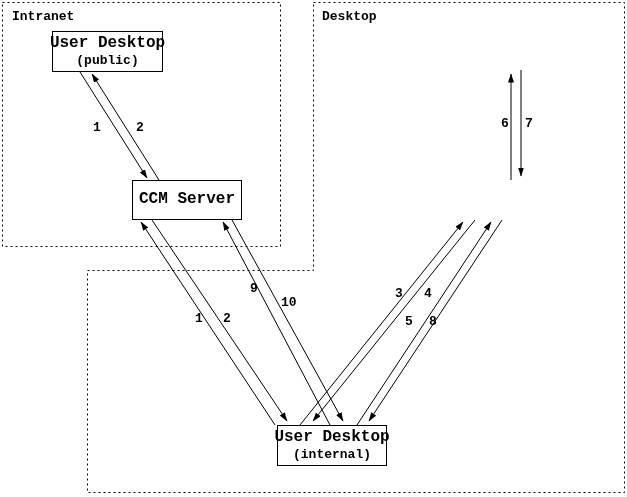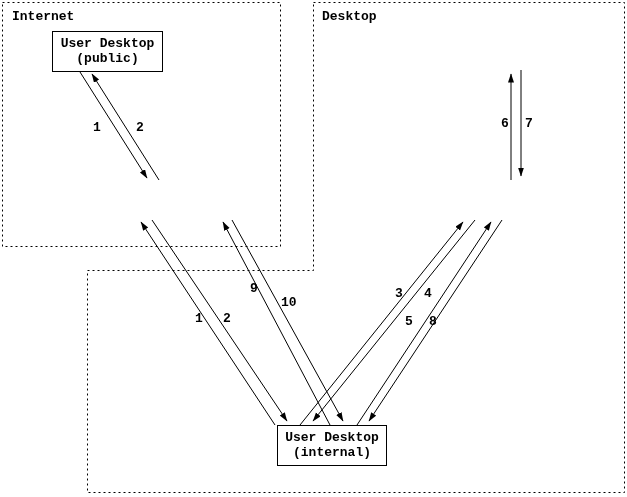--- a/index.html
+++ b/index.html
@@ -29,21 +29,21 @@
     box-sizing: border-box;
     border: 1px solid #000000;
     background: #ffffff;
     display: flex;
     flex-direction: column;
     align-items: center;
     justify-content: center;
     text-align: center;
   }
   .node-title {
-    font-size: 13px;
+    font-size: 16px;
     font-weight: bold;
     white-space: nowrap;
     line-height: 1.1;
   }
   .node-subtitle {
     font-size: 13px;
     font-weight: bold;
     white-space: nowrap;
     line-height: 1.2;
   }
@@ -80,28 +80,31 @@
 
     <line x1="300" y1="425" x2="463" y2="222" stroke="#000000" stroke-width="1" marker-end="url(#ah)"></line>
     <line x1="475" y1="220" x2="313" y2="421" stroke="#000000" stroke-width="1" marker-end="url(#ah)"></line>
     <line x1="357" y1="425" x2="491" y2="222" stroke="#000000" stroke-width="1" marker-end="url(#ah)"></line>
     <line x1="502" y1="220" x2="369" y2="421" stroke="#000000" stroke-width="1" marker-end="url(#ah)"></line>
 
     <line x1="511" y1="180" x2="511" y2="74" stroke="#000000" stroke-width="1" marker-end="url(#ah)"></line>
     <line x1="521" y1="70" x2="521" y2="176" stroke="#000000" stroke-width="1" marker-end="url(#ah)"></line>
   </svg>
 
-  <div class="region-label" style="left:12px; top:10px">Internet</div>
+  <div class="region-label" style="left:12px; top:10px">Intranet</div>
   <div class="region-label" style="left:322px; top:10px">Desktop</div>
 
   <div class="node" style="left:52px; top:31px; width:111px; height:41px">
     <div class="node-title">User Desktop</div>
     <div class="node-subtitle">(public)</div>
   </div>
 
+  <div class="node" style="left:132px; top:180px; width:110px; height:40px">
+    <div class="node-title">CCM Server</div>
+  </div>
 
 
 
   <div class="node" style="left:277px; top:425px; width:110px; height:41px">
     <div class="node-title">User Desktop</div>
     <div class="node-subtitle">(internal)</div>
   </div>
 
   <span class="edge-label" style="left:93px;  top:121px">1</span>
   <span class="edge-label" style="left:136px; top:121px">2</span>

